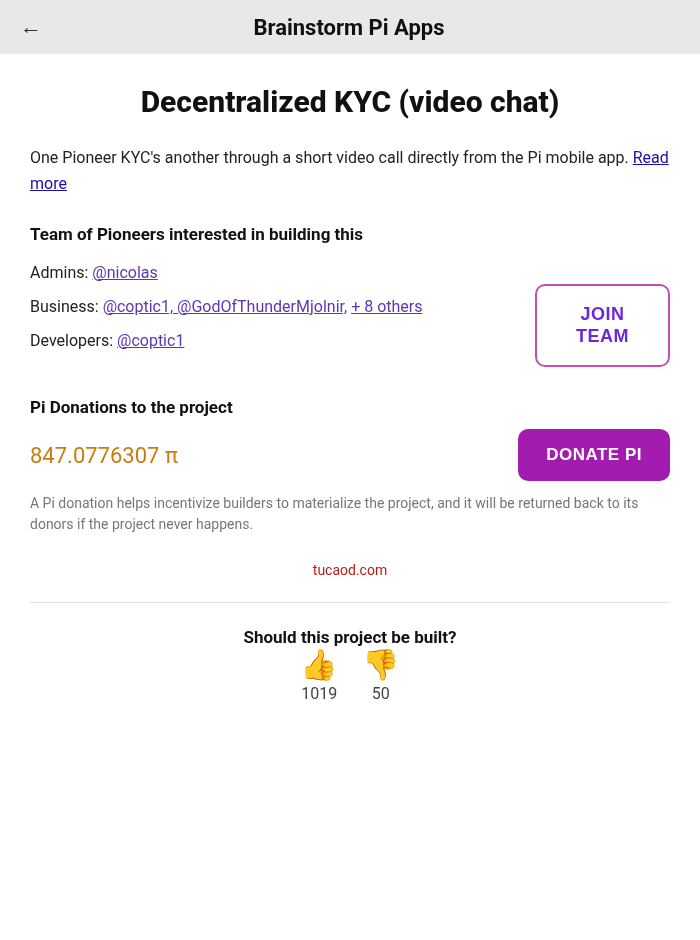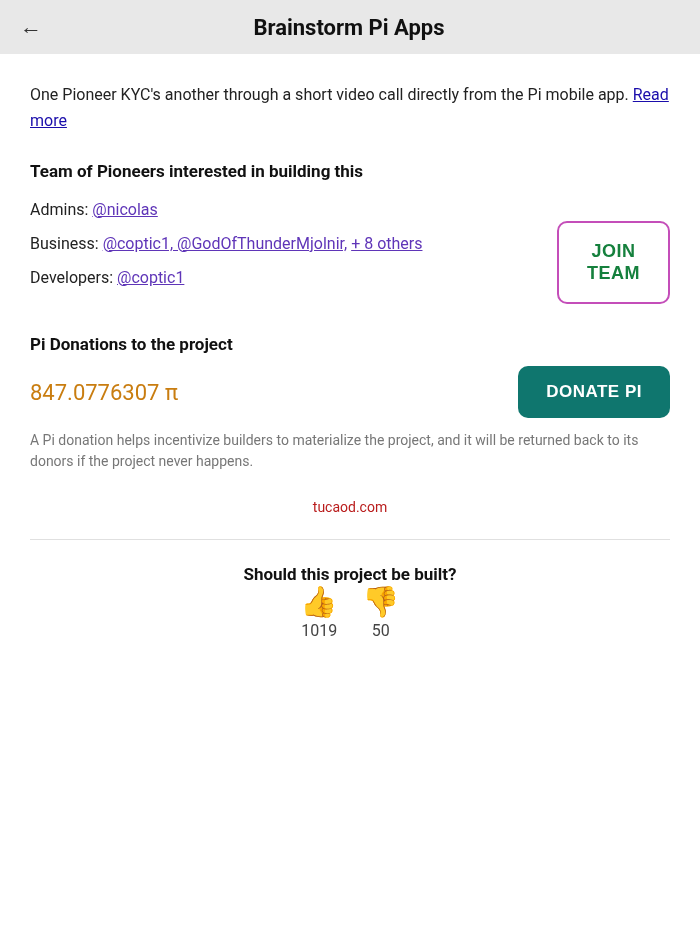--- a/index.html
+++ b/index.html
@@ -80,24 +80,24 @@
       margin-bottom: 10px;
       line-height: 1.5;
     }
     .team-row a {
       color: #5f35b8;
       text-decoration: underline;
     }
     .join-team-btn {
       border: 2px solid #c44eb9;
       background: #fff;
-      color: #15803d;
+      color: #6d28d9;
       font-size: 18px;
       font-weight: 700;
-      padding: 18px 28px;
+      padding: 18px 39px;
       border-radius: 10px;
       cursor: pointer;
       text-align: center;
       line-height: 1.2;
       min-width: 110px;
       letter-spacing: 0.5px;
       flex-shrink: 0;
       margin-top: 28px;
     }
     .donations-section {
@@ -109,21 +109,21 @@
       justify-content: space-between;
       margin-bottom: 12px;
       gap: 48px;
     }
     .donation-amount {
       font-size: 22px;
       color: #c97d10;
       font-weight: 400;
     }
     .donate-pi-btn {
-      background: #0f766e;
+      background: #a21caf;
       color: #fff;
       font-size: 17px;
       font-weight: 800;
       padding: 16px 28px;
       border-radius: 10px;
       border: none;
       cursor: pointer;
       letter-spacing: 0.5px;
     }
     .donation-note {
@@ -183,20 +183,21 @@
 </head>
 <body>
 
 <div class="header">
   <span class="header-back">←</span>
   <span class="header-title">Brainstorm Pi Apps</span>
 </div>
 
 <div class="content">
 
+  <h1 class="project-title">Decentralized KYC (video chat)</h1>
 
   <p class="project-description">
     <span>One Pioneer KYC's another through a short video call directly from the Pi mobile app.</span>
     <a href="#">Read more</a>
   </p>
 
   <div class="team-section">
     <div class="section-title">Team of Pioneers interested in building this</div>
     <div class="team-content">
       <div class="team-info">

